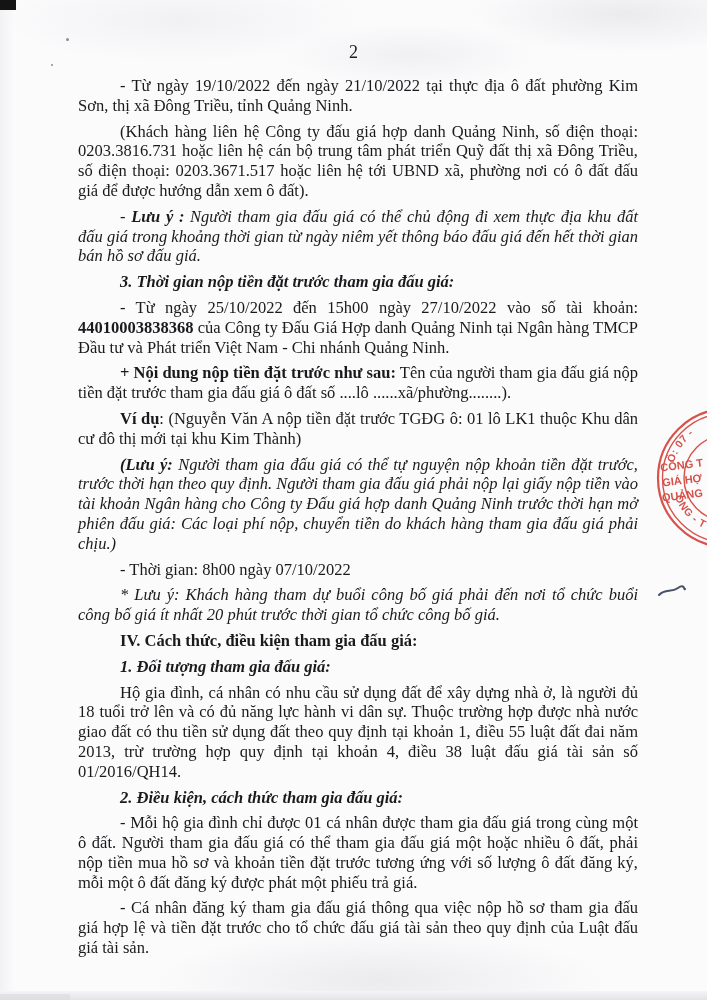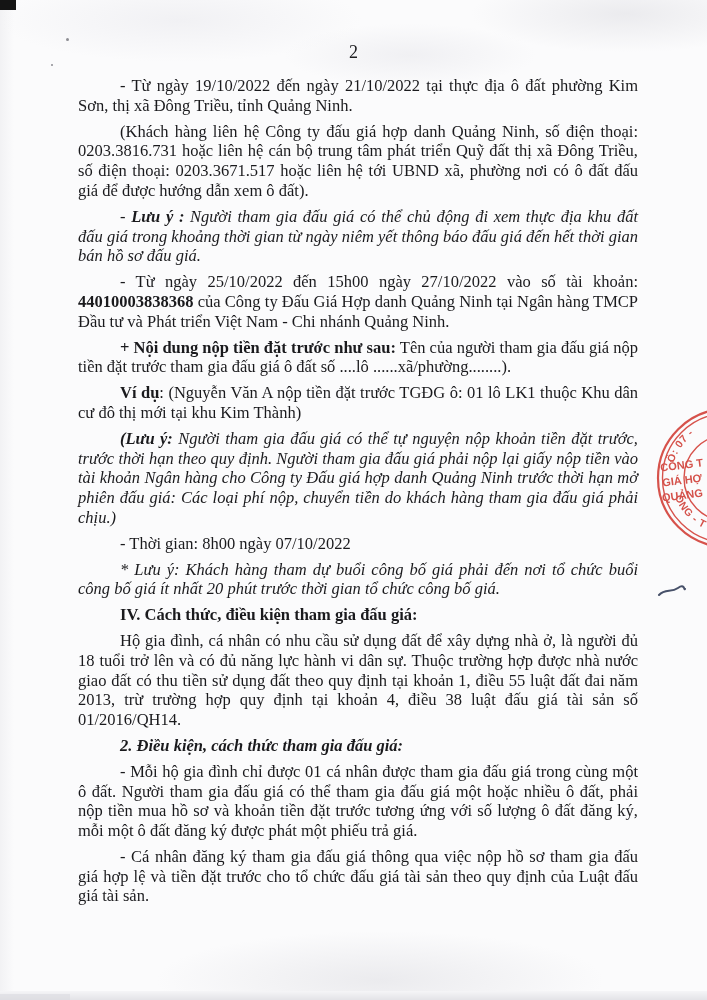--- a/index.html
+++ b/index.html
@@ -64,27 +64,29 @@
   <div class="corner-mark"></div>
   <div class="speck s1"></div>
   <div class="speck s2"></div>
 
   <div class="page-number">2</div>
 
   <div class="doc-body">
       <p><span>- Từ ngày 19/10/2022 đến ngày 21/10/2022 tại thực địa ô đất  phường Kim Sơn, thị xã Đông Triều, tỉnh Quảng Ninh.</span></p>
       <p><span>(Khách hàng liên hệ Công ty đấu giá hợp danh Quảng Ninh, số điện thoại: 0203.3816.731 hoặc liên hệ cán bộ trung tâm phát triển Quỹ đất thị xã Đông Triều, số điện thoại: 0203.3671.517 hoặc liên hệ tới UBND xã, phường nơi có ô đất đấu giá để được hướng dẫn xem ô đất).</span></p>
       <p><span class="i">- </span><span class="b i">Lưu ý :</span><span class="i"> Người tham gia đấu giá có thể chủ động đi xem thực địa khu đất đấu giá trong khoảng thời gian từ ngày niêm yết thông báo đấu giá đến hết thời gian bán hồ sơ đấu giá.</span></p>
+      <p><span class="b i">3. Thời gian nộp tiền đặt trước tham gia đấu giá:</span></p>
       <p><span>- Từ ngày 25/10/2022 đến 15h00 ngày 27/10/2022 vào số tài khoản: </span><span class="b u">44010003838368</span><span> của Công ty Đấu Giá Hợp danh Quảng Ninh tại Ngân hàng TMCP Đầu tư và Phát triển Việt Nam - Chi nhánh Quảng Ninh.</span></p>
       <p><span class="b">+ Nội dung nộp tiền đặt trước như sau:</span><span> Tên của người tham gia đấu giá nộp tiền đặt trước tham gia đấu giá ô đất số ....lô ......xã/phường........).</span></p>
       <p><span class="b">Ví dụ</span><span>: (Nguyễn Văn A nộp tiền đặt trước TGĐG ô: 01 lô LK1 thuộc Khu dân cư đô thị mới tại khu Kim Thành)</span></p>
       <p><span class="b i u">(Lưu ý:</span><span class="i"> Người tham gia đấu giá có thể tự nguyện nộp khoản tiền đặt trước, trước thời hạn theo quy định. Người tham gia đấu giá phải nộp lại giấy nộp tiền vào tài khoản Ngân hàng cho Công ty Đấu giá hợp danh Quảng Ninh trước thời hạn mở phiên đấu giá: Các loại phí nộp, chuyển tiền do khách hàng tham gia đấu giá phải chịu.)</span></p>
       <p><span>- Thời gian: 8h00 ngày 07/10/2022</span></p>
       <p><span class="i">* Lưu ý: Khách hàng tham dự buổi công bố giá phải đến nơi tổ chức buổi công bố giá ít nhất 20 phút trước thời gian tổ chức công bố giá.</span></p>
       <p><span class="b">IV. Cách thức, điều kiện tham gia đấu giá:</span></p>
+      <p><span class="b i">1. Đối tượng tham gia đấu giá:</span></p>
       <p><span>Hộ gia đình, cá nhân có nhu cầu sử dụng đất để xây dựng nhà ở, là người đủ 18 tuổi trở lên và có đủ năng lực hành vi dân sự. Thuộc trường hợp được nhà nước giao đất có thu tiền sử dụng đất theo quy định tại khoản 1, điều 55 luật đất đai năm 2013, trừ trường hợp quy định tại khoản 4, điều 38 luật đấu giá tài sản số 01/2016/QH14.</span></p>
       <p><span class="b i">2. Điều kiện, cách thức tham gia đấu giá:</span></p>
       <p><span>- Mỗi hộ gia đình chỉ được 01 cá nhân được tham gia đấu giá trong cùng một ô đất. Người tham gia đấu giá có thể tham gia đấu giá một hoặc nhiều ô đất, phải nộp tiền mua hồ sơ và khoản tiền đặt trước tương ứng với số lượng ô đất đăng ký, mỗi một ô đất đăng ký được phát một phiếu trả giá.</span></p>
       <p><span>- Cá nhân đăng ký tham gia đấu giá thông qua việc nộp hồ sơ tham gia đấu giá hợp lệ và tiền đặt trước cho tổ chức đấu giá tài sản theo quy định của Luật đấu giá tài sản.</span></p>
     </div>
 
   <div class="stamp-clip">
     <svg width="150" height="152" viewBox="0 0 150 152">
       <g opacity="0.88">
         <circle class="stamp-ring" cx="77" cy="76" r="69" stroke-width="2.2"></circle>

